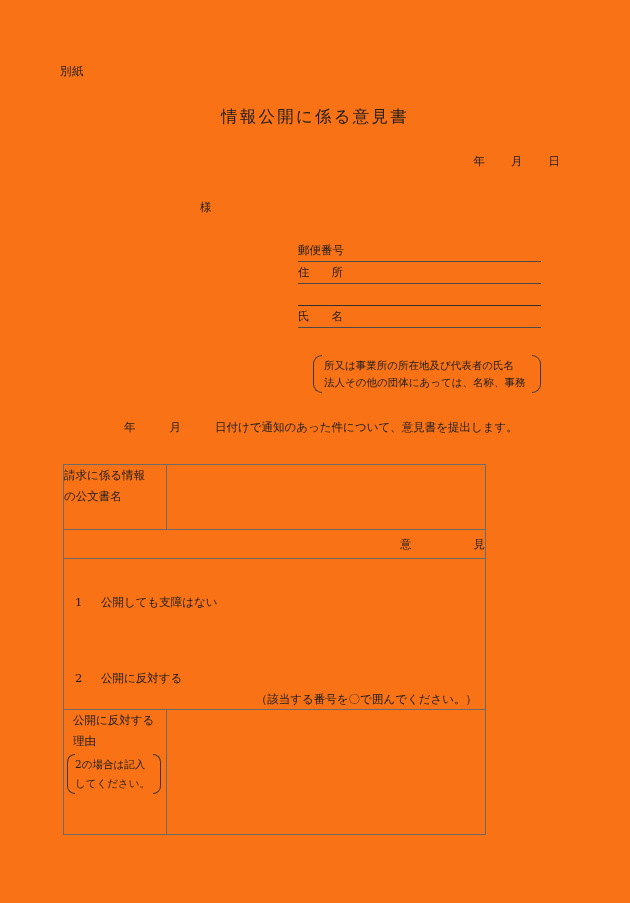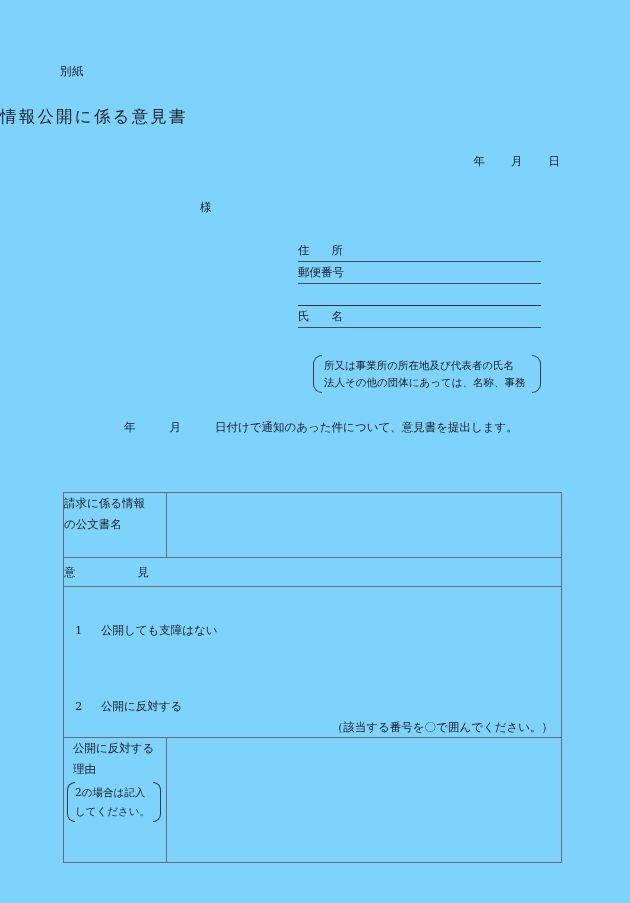--- a/index.html
+++ b/index.html
@@ -13,40 +13,40 @@
     background: #ffffff;
     font-family: "DejaVu Serif", "Liberation Serif", serif;
     color: #1c1c1c;
     position: relative;
     overflow: hidden;
     -webkit-font-smoothing: antialiased;
   }
   .page {
     position: absolute;
     inset: 0;
-    background: #7dd3fc;
+    background: #f97316;
   }
 
   
   .abs { position: absolute; }
 
   
   .doc-tag {
     left: 60px;
     top: 64px;
     font-size: 11.5px;
     letter-spacing: 0.5px;
   }
 
   
   .doc-title {
     left: 0;
     right: 0;
     top: 106px;
-    text-align: left;
+    text-align: center;
     font-size: 16.5px;
     letter-spacing: 2.2px;
     font-weight: normal;
     margin: 0;
   }
 
   
   .date-line {
     left: 380px;
     top: 154px;
@@ -123,43 +123,43 @@
     top: 420px;
     font-size: 11.5px;
     white-space: nowrap;
   }
   .statement .gap-a { display: inline-block; width: 34px; }
   .statement .gap-b { display: inline-block; width: 34px; }
 
   
   .form-table {
     left: 63px;
-    top: 492px;
-    width: 499px;
+    top: 464px;
+    width: 423px;
     border-collapse: collapse;
     table-layout: fixed;
     font-size: 11.5px;
   }
   .form-table td {
     border: 1px solid #6b6b6b;
     padding: 0;
     vertical-align: top;
   }
   .col-label { width: 103px; }
 
   .cell-doc-name {
     height: 64px;
     padding: 12px 9px 0 9px;
     line-height: 21px;
   }
   .cell-doc-name-value { height: 64px; }
 
   .cell-opinion-head {
     height: 28px;
-    text-align: left;
+    text-align: right;
     line-height: 28px;
     padding: 0;
     letter-spacing: 0px;
   }
   .opinion-head-inner {
     display: inline-block;
   }
   .opinion-head-inner .gap { display: inline-block; width: 62px; }
 
   .cell-choices {
@@ -233,25 +233,25 @@
     <span>年</span>
     <span>月</span>
     <span>日</span>
   </div>
 
   <div class="abs addressee">様</div>
 
   <div class="abs sender-block">
 
     <div class="sender-row">
+      <span class="lbl">郵便番号</span>
+    </div>
+
+    <div class="sender-row">
       <span class="lbl">住</span><span class="sp-mid"></span><span class="lbl">所</span>
-    </div>
-
-    <div class="sender-row">
-      <span class="lbl">郵便番号</span>
     </div>
 
     <div class="sender-row blank">
       <span class="lbl"></span>
     </div>
 
     <div class="sender-row">
       <span class="lbl">氏</span><span class="sp-mid"></span><span class="lbl">名</span>
     </div>
 

